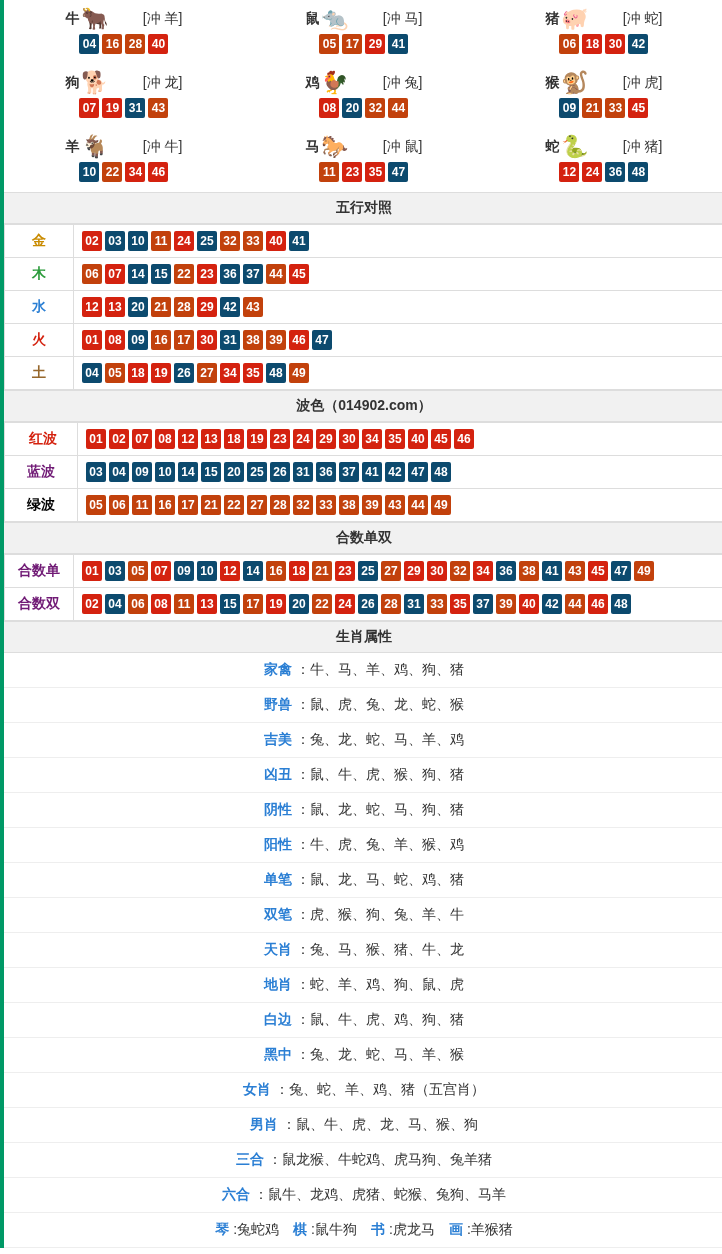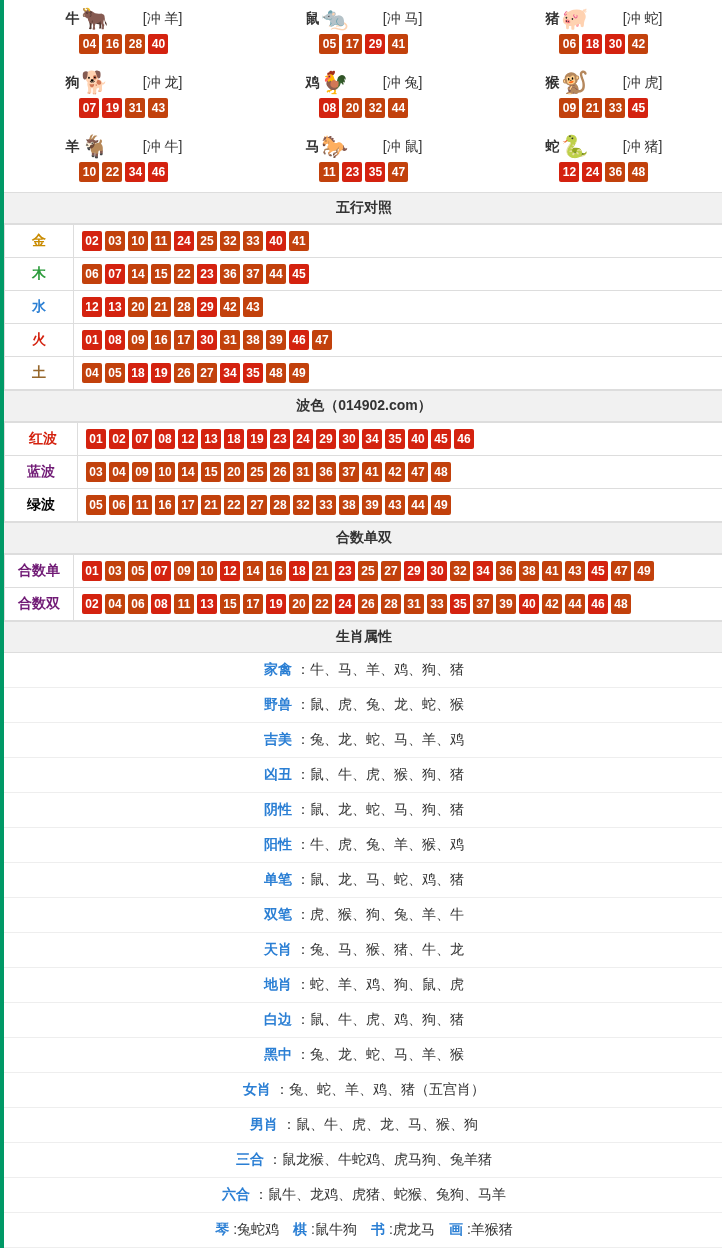--- a/index.html
+++ b/index.html
@@ -7,21 +7,21 @@
   table { border-collapse:collapse; width:100%; }
   td, th { border:1px solid #ddd; padding:6px 8px; vertical-align:middle; }
   .zodiac-grid { display:flex; flex-wrap:wrap; }
   .zcell { width:33.33%; box-sizing:border-box; text-align:center; padding:8px 4px 10px; }
   .zhead { display:flex; align-items:center; justify-content:center; gap:2px; margin-bottom:4px;}
   .zname { font-weight:bold; }
   .zchong { color:#333;padding-left:32px; }
   .nums { display:inline-flex; gap:3px; justify-content:center; }
   .num { width:20px; height:20px; line-height:20px; color:#fff; font-size:12px; text-align:center; font-weight:bold; border-radius:2px;}
   .red { background:#d4220f; }
-  .blue { background:#c2410c; }
+  .blue { background:#0c4a6e; }
   .green { background:#c2410c; }
   .section-head { background:#f1f1f1; text-align:center; font-weight:bold; padding:6px; border-top:1px solid #ddd; border-bottom:1px solid #ddd;}
   .label-cell { width:52px; text-align:center; font-weight:bold; }
   .gold { color:#c98b00; } .wood { color:#2b9b3b;} .water{color:#2b7fd4;} .fire{color:#d4220f;} .earth{color:#97682d;}
   .redlbl{color:#d4220f;padding-left:12px;} .bluelbl{color:#701a75;} .greenlbl{color:#000000;}
   .attr-row { text-align:center; padding:8px 6px; border-bottom:1px solid #eee;}
   .attr-key { color:#2b7fd4; font-weight:bold; margin-right:4px;}
   .emoji { font-size:22px; line-height:1;}
   .numline { display:flex; flex-wrap:wrap; gap:3px; }
 </style>

